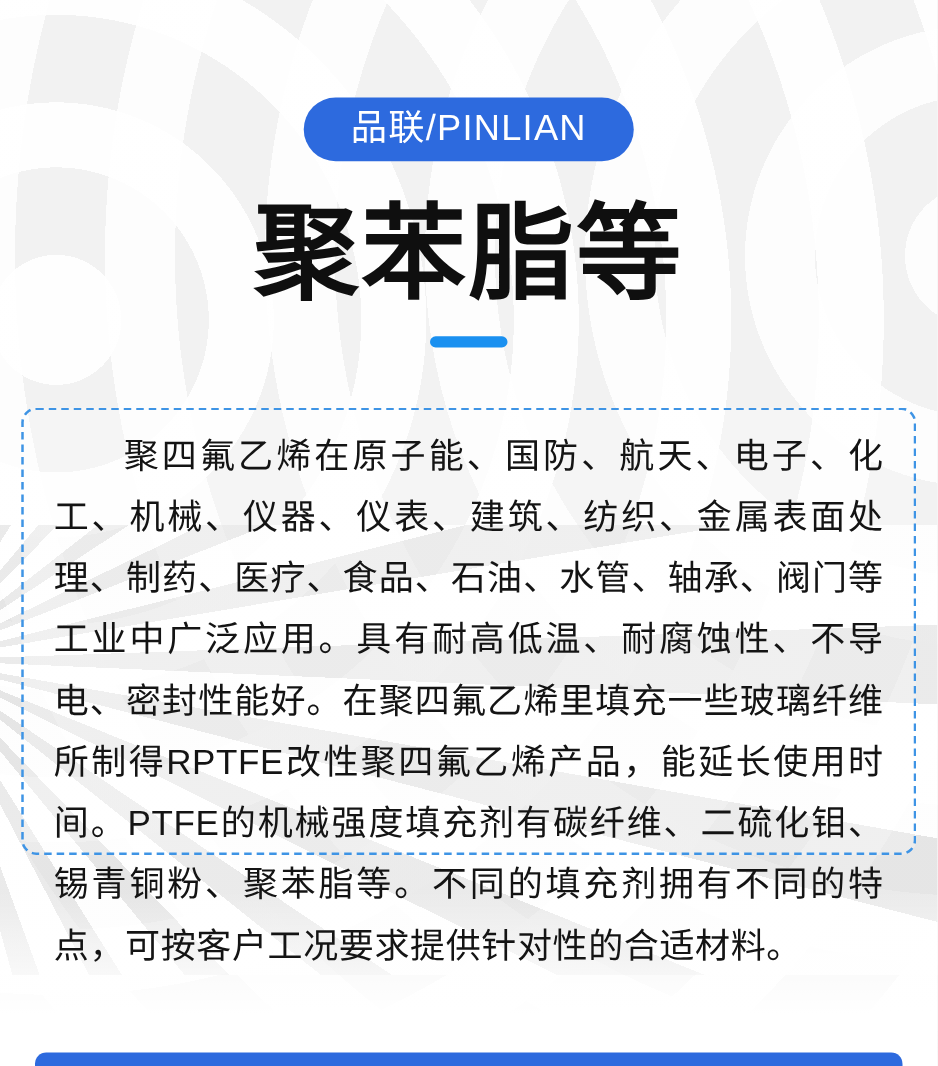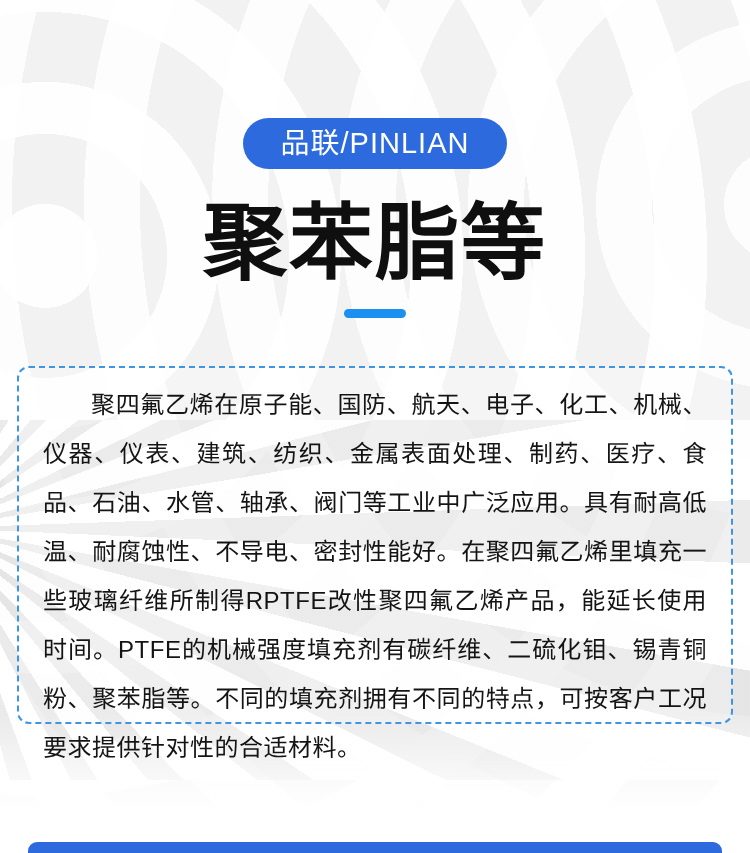--- a/index.html
+++ b/index.html
@@ -40,21 +40,21 @@
   .bg-fade-bottom {
     left: 0; right: 0; bottom: 0; height: 140px;
     background: linear-gradient(to bottom, rgba(255,255,255,0) 0%, #ffffff 70%);
   }
 
   
   .content { position: relative; text-align: center; }
 
   .badge {
     display: inline-block;
-    margin-top: 118px;
+    margin-top: 78px;
     padding: 0 38px;
     height: 51px;
     line-height: 51px;
     border-radius: 27px;
     background: #2d6ade;
     color: #ffffff;
     font-size: 29px;
     font-weight: 500;
     letter-spacing: 1px;
   }
@@ -81,21 +81,21 @@
     margin: 48px 17px 0;
     height: 358px;
     border: 2px dashed #3e94e5;
     border-radius: 12px;
     background: rgba(255,255,255,0.25);
     text-align: justify;
   }
   .info-box p {
     margin: 0;
     padding: 12px 24px;
-    font-size: 24px;
+    font-size: 28px;
     line-height: 49px;
     color: #141414;
     text-indent: 2em;
     letter-spacing: 0.5px;
   }
 
   .next-card-edge {
     position: absolute;
     left: 50%;
     transform: translateX(-50%);

